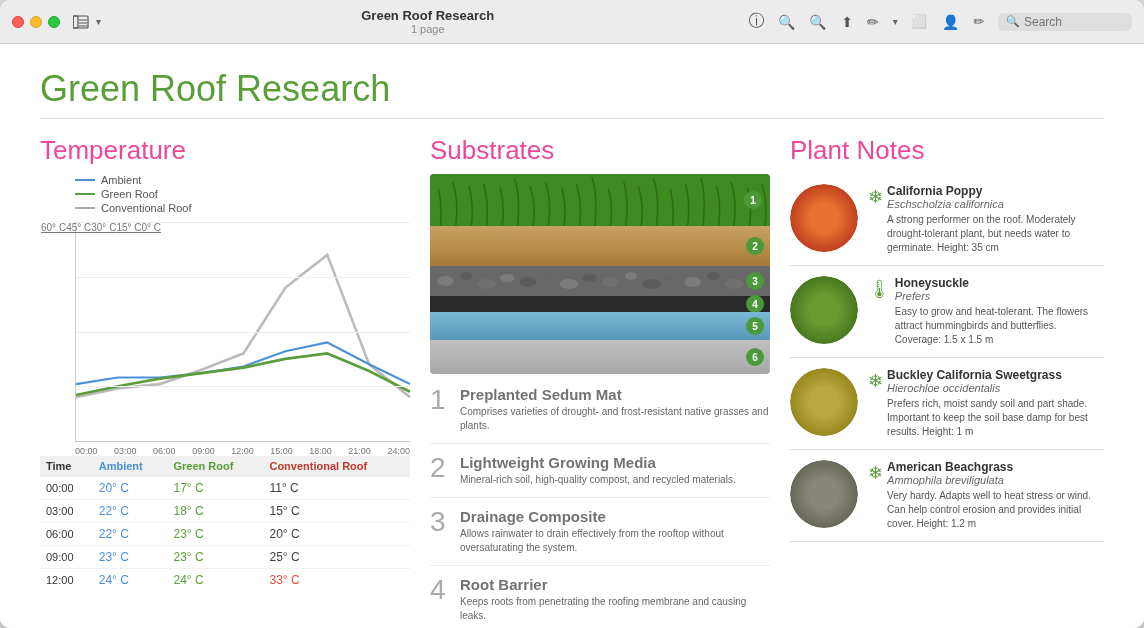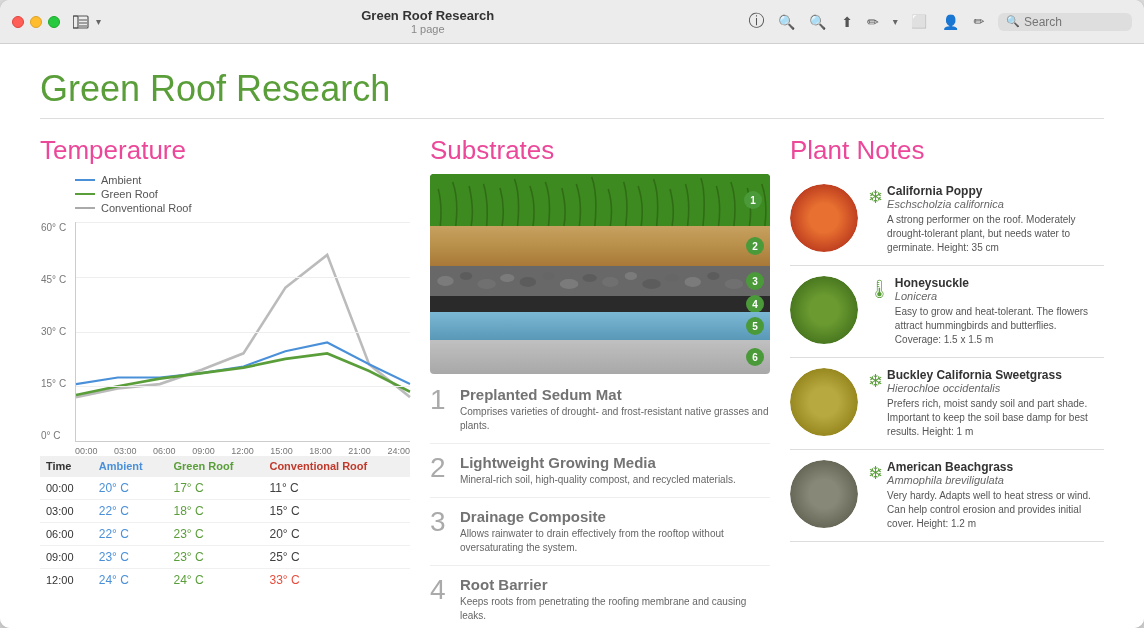--- a/index.html
+++ b/index.html
@@ -124,22 +124,22 @@
     .legend-item {
       display: flex; align-items: center; gap: 6px;
       font-size: 11px; color: #555;
     }
     .legend-line {
       width: 20px; height: 2px;
     }
     .y-axis-labels {
       position: absolute;
       left: -35px; top: 0; bottom: 0;
-      display: flex; flex-direction: column; justify-content: space-between;
-      font-size: 10px; color: #777;
+      display: flex; justify-content: space-between;
+      font-size: 10px; color: #777; text-decoration: underline;
     }
     .x-axis-labels {
       display: flex; justify-content: space-between;
       margin-left: 35px;
       font-size: 9px; color: #777;
     }
     .chart-grid-line {
       position: absolute;
       left: 0; right: 0;
       border-top: 1px solid #eee;
@@ -539,21 +539,21 @@
     </div>
   </div>
             <div class="plant-item">
     <div class="plant-img">
       <div class="plant-img-inner" style="background:radial-gradient(circle, #6a9a30 30%, #4a7820 70%, #2a5810 100%);"></div>
     </div>
     <div style="display:flex;align-items:flex-start;gap:4px;flex:1;">
       <span class="plant-icon" style="color:#5a9e3a;">🌡</span>
       <div class="plant-info">
         <h4>Honeysuckle</h4>
-        <div class="sci-name">Lonicera</div>
+        <div class="sci-name">Prefers</div>
         <p>Easy to grow and heat-tolerant. The flowers attract hummingbirds and butterflies. Coverage: 1.5 x 1.5 m</p>
       </div>
     </div>
   </div>
             <div class="plant-item">
     <div class="plant-img">
       <div class="plant-img-inner" style="background:radial-gradient(circle, #b8a840 30%, #988820 70%, #786810 100%);"></div>
     </div>
     <div style="display:flex;align-items:flex-start;gap:4px;flex:1;">
       <span class="plant-icon" style="color:#5a9e3a;">❄</span>

